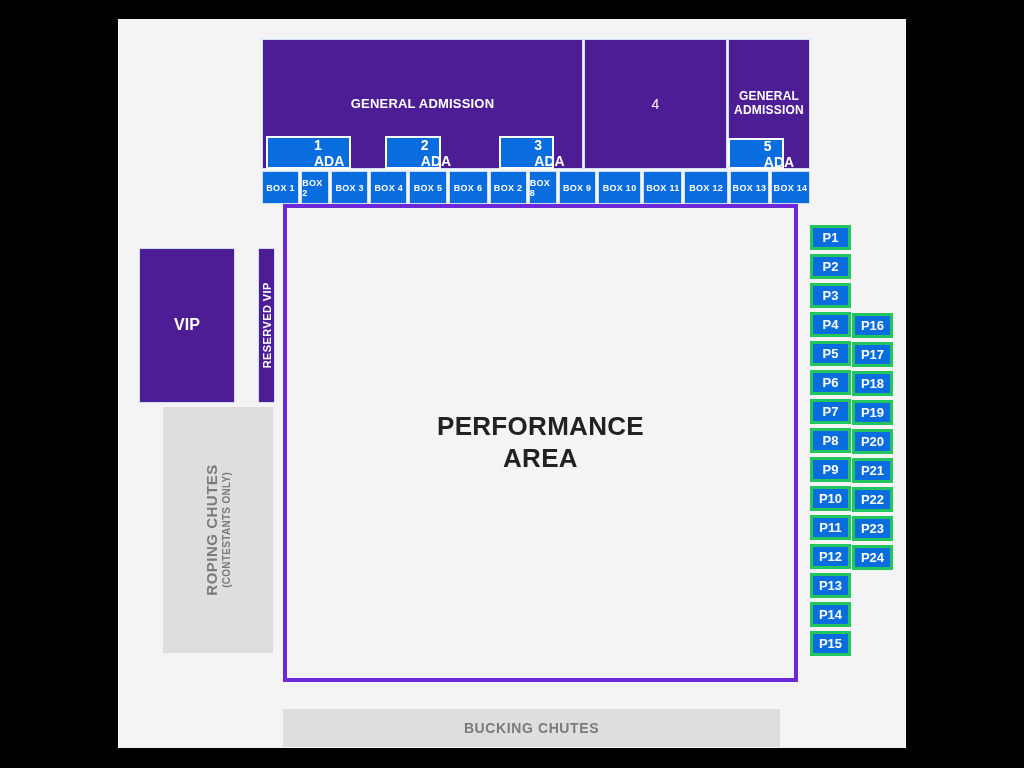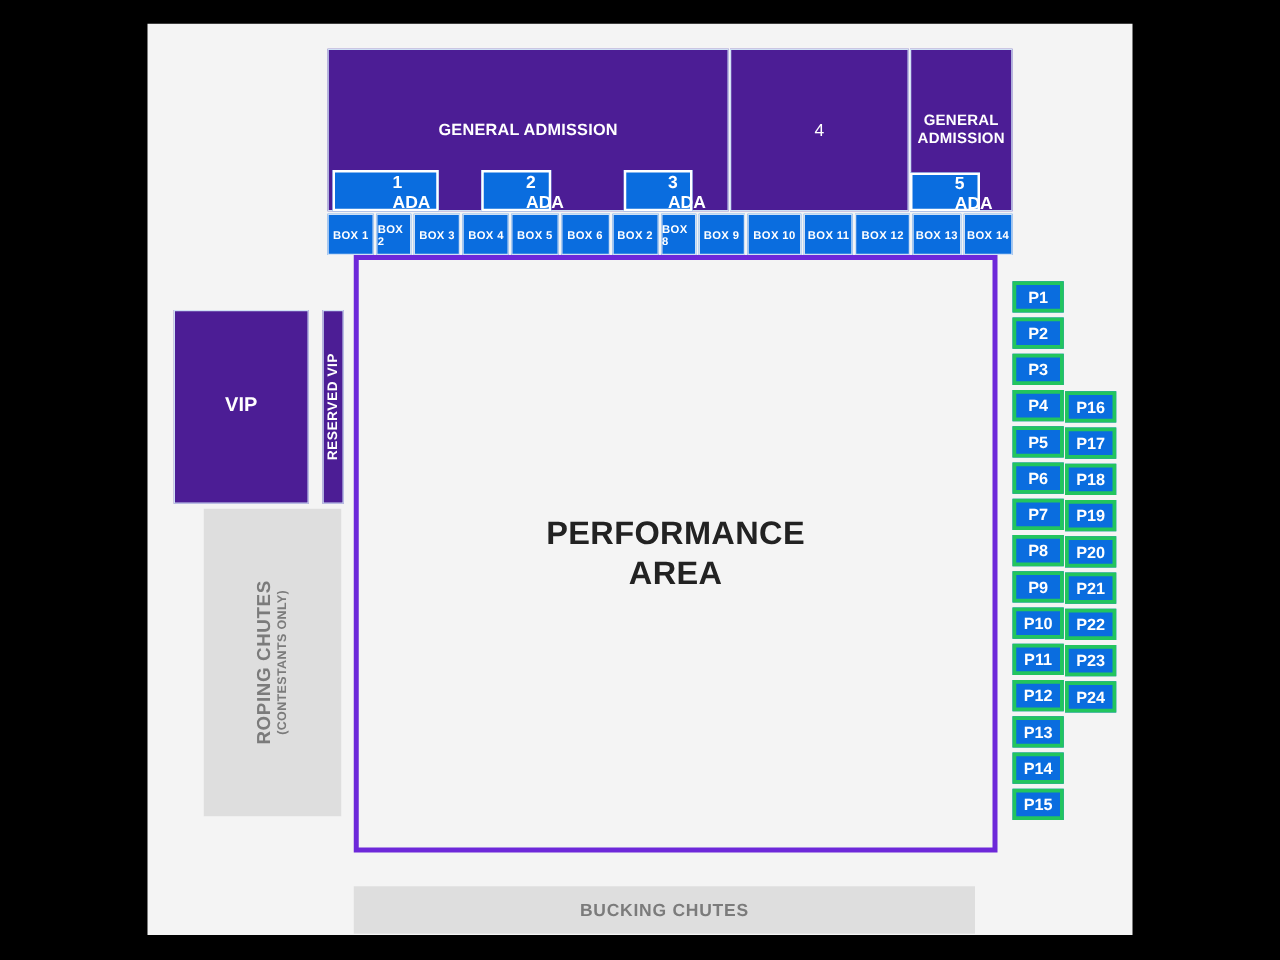--- a/index.html
+++ b/index.html
@@ -113,21 +113,21 @@
   
   #bucking-chutes {
     left: 165px; top: 690px; width: 497px; height: 38px;
     font-size: 14px;
     font-weight: bold;
     letter-spacing: .6px;
   }
 
   
   #vip-block {
-    left: 21px; top: 229px; width: 108px; height: 155px;
+    left: 21px; top: 229px; width: 96px; height: 155px;
     border: 1px solid #cfe0f5;
     font-size: 16px;
     font-weight: bold;
   }
   #reserved-vip {
     left: 140px; top: 229px; width: 17px; height: 155px;
     border: 1px solid #cfe0f5;
   }
   #reserved-vip span {
     transform: rotate(-90deg);

